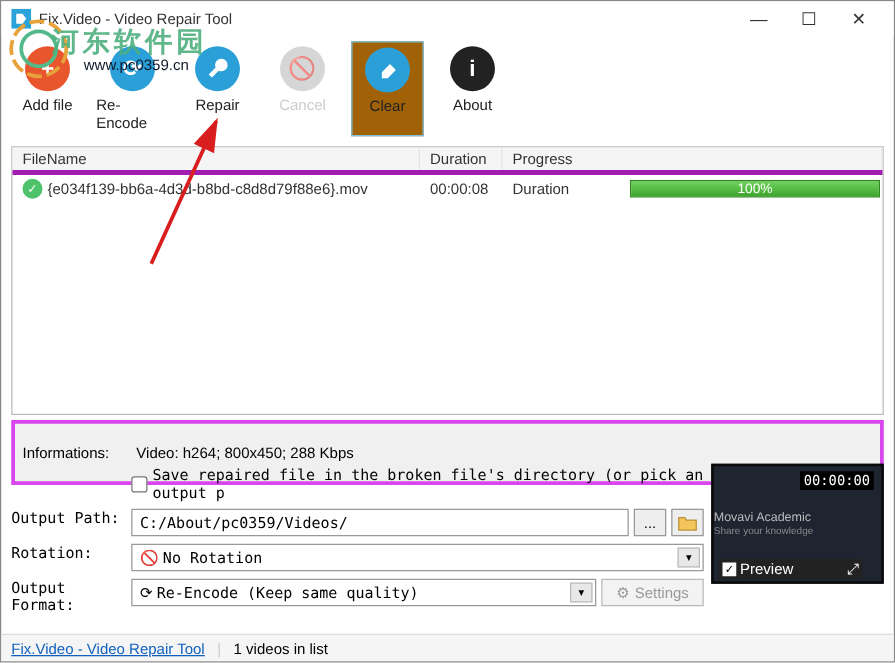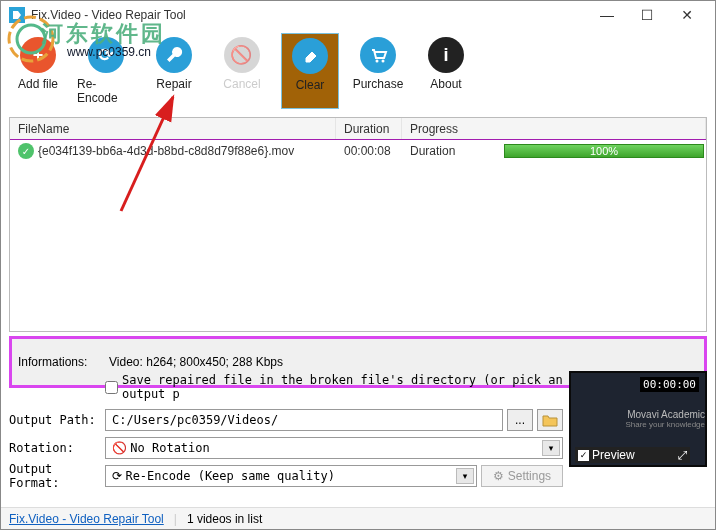--- a/index.html
+++ b/index.html
@@ -8,39 +8,39 @@
 .titlebar .ico{width:16px;height:16px;margin-right:6px}
 .titlebar .ttl{flex:1;color:#333}
 .winbtn{width:40px;height:28px;display:flex;align-items:center;justify-content:center;font-size:14px;color:#333}
 .toolbar{display:flex;padding:4px 8px 2px;gap:10px}
 .tbtn{width:58px;display:flex;flex-direction:column;align-items:center;padding:4px 0;gap:4px}
 .tbtn.sel{background:#a16207;border:1px solid #7ac1de}
 .tbtn.dis{opacity:0.6}
 .tbtn .cir{width:36px;height:36px;border-radius:50%;display:flex;align-items:center;justify-content:center;color:#fff;font-size:18px;font-weight:bold}
 .tbtn .lbl{color:#222}
 .list{margin:6px 8px 0;border:1px solid #bbb;height:215px;position:relative;background:#fff}
-.lhdr{display:flex;background:#f5f5f5;border-bottom:1px solid #a21caf;height:22px;align-items:center}
+.lhdr{display:flex;background:#f5f5f5;border-bottom:4px solid #a21caf;height:22px;align-items:center}
 .lhdr>div{padding:0 8px;color:#333;border-right:1px solid #e5e5e5;height:100%;display:flex;align-items:center}
 .c-name{width:326px}.c-dur{width:66px}.c-stat{width:100px}.c-prog{flex:1}
 .lrow{display:flex;height:22px;align-items:center}
 .lrow>div{padding:0 8px;color:#333;height:100%;display:flex;align-items:center}
 .rowico{width:16px;height:16px;border-radius:50%;background:#4fc36b;margin-right:4px;display:inline-flex;align-items:center;justify-content:center;color:#fff;font-size:10px}
 .progbar{flex:1;height:14px;background:linear-gradient(#6fd35f,#3ea52c);border:1px solid #2c8a1c;display:flex;align-items:center;justify-content:center;color:#fff;font-size:11px}
 .infobar{margin:4px 8px 0;border:3px solid #d946ef;background:#f0f0f0;padding:16px 6px;font-family:monospace}
 .bottom{position:absolute;bottom:32px;left:0;right:0;padding:6px 8px 6px;display:flex}
 .leftpanel{flex:1}
-.frow{display:flex;align-items:center;height:26px;margin-bottom:2px}
+.frow{display:flex;align-items:flex-start;height:26px;margin-bottom:2px}
 .flabel{width:96px;font-family:monospace}
 .fcombo{flex:1;border:1px solid #999;background:#fff;height:22px;display:flex;align-items:center;padding:0 6px;position:relative}
 .fcombo .dd{position:absolute;right:2px;top:2px;bottom:2px;width:18px;background:#e8e8e8;border:1px solid #bbb;display:flex;align-items:center;justify-content:center;font-size:9px}
 .fbtn{width:26px;height:22px;border:1px solid #999;background:#eee;margin-left:4px;display:flex;align-items:center;justify-content:center}
 .setbtn{width:82px;height:22px;border:1px solid #bbb;background:#f3f3f3;margin-left:4px;display:flex;align-items:center;justify-content:center;color:#999;gap:4px}
 .ckrow{display:flex;align-items:center;margin:2px 0 6px 96px}
 .ckrow input{margin-right:4px}
-.preview{width:138px;height:96px;background:#1e2430;border:2px solid #0a0a0a;margin-left:6px;position:relative;color:#fff;display:flex;align-items:flex-end;justify-content:center;flex-direction:column}
+.preview{width:138px;height:96px;background:#1e2430;border:2px solid #0a0a0a;margin-left:6px;position:relative;color:#fff;display:flex;align-items:flex-start;justify-content:center;flex-direction:column}
 .preview .time{position:absolute;top:4px;right:6px;font-size:11px;font-family:monospace;background:#000;padding:1px 3px}
 .preview .pmain{font-size:10px;color:#bbb}
 .preview .psub{font-size:8px;color:#888}
 .preview .pchk{position:absolute;bottom:2px;left:4px;display:flex;align-items:center;gap:3px;font-size:11px;background:#222;padding:1px 3px}
 .preview .pchk .cb{width:11px;height:11px;background:#fff;display:inline-flex;align-items:center;justify-content:center;color:#000;font-size:9px}
 .statusbar{position:absolute;bottom:0;left:0;right:0;height:22px;background:#f5f5f5;border-top:1px solid #ddd;display:flex;align-items:center;padding:0 8px;gap:10px;font-family:monospace}
 .statusbar a{color:#1060c0;text-decoration:underline}
 .watermark{position:absolute;top:18px;left:40px;font-size:22px;color:#4fb07f;font-weight:bold;letter-spacing:3px;opacity:0.9;pointer-events:none;z-index:50}
 .watermark2{position:absolute;top:44px;left:66px;font-size:12px;color:#0f172a;pointer-events:none;z-index:50}
 .wmcircle{position:absolute;top:14px;left:6px;width:48px;height:48px;pointer-events:none;z-index:49}
@@ -99,30 +99,20 @@
   </div>
   <div class="tbtn sel">
     <div class="cir" style="background:#2a9fd8">
         <svg width="20" height="20" viewBox="0 0 20 20">
           <path d="M6 12l6-6 4 4-6 6H6z" fill="#fff" stroke="#fff"></path>
         </svg>
       </div>
     <span class="lbl">Clear</span>
   </div>
   <div class="tbtn">
-    <div class="cir" style="background:#2a9fd8">
-        <svg width="20" height="20" viewBox="0 0 20 20">
-          <path d="M4 5h2l2 8h8l2-6H7" fill="none" stroke="#fff" stroke-width="2"></path>
-          <circle cx="9" cy="16" r="1.5" fill="#fff"></circle>
-          <circle cx="15" cy="16" r="1.5" fill="#fff"></circle>
-        </svg>
-      </div>
-    <span class="lbl">Purchase</span>
-  </div>
-  <div class="tbtn">
     <div class="cir" style="background:#222">i</div>
     <span class="lbl">About</span>
   </div>
 </div>
 
 <div class="list">
   <div class="lhdr">
     <div class="c-name">FileName</div>
     <div class="c-dur">Duration</div>
     <div class="c-prog">Progress</div>
@@ -147,21 +137,21 @@
 
 <div class="bottom">
   <div class="leftpanel">
     <div class="ckrow">
       <input type="checkbox" style="">
       <span style="font-family:monospace">Save repaired file in the broken file's directory (or pick an output p</span>
     </div>
     <div class="frow">
       <div class="flabel">Output Path:</div>
       <div class="fcombo">
-          <span style="font-family:monospace">C:/Users/pc0359/Videos/</span>
+          <span style="font-family:monospace">C:/About/pc0359/Videos/</span>
         </div>
       <div class="fbtn">...</div>
       <div class="fbtn">
           <svg width="16" height="14">
             <path d="M1 3h5l1 2h8v8H1z" fill="#f4c55a" stroke="#b8923a"></path>
           </svg>
         </div>
     </div>
     <div class="frow">
       <div class="flabel">Rotation:</div>

